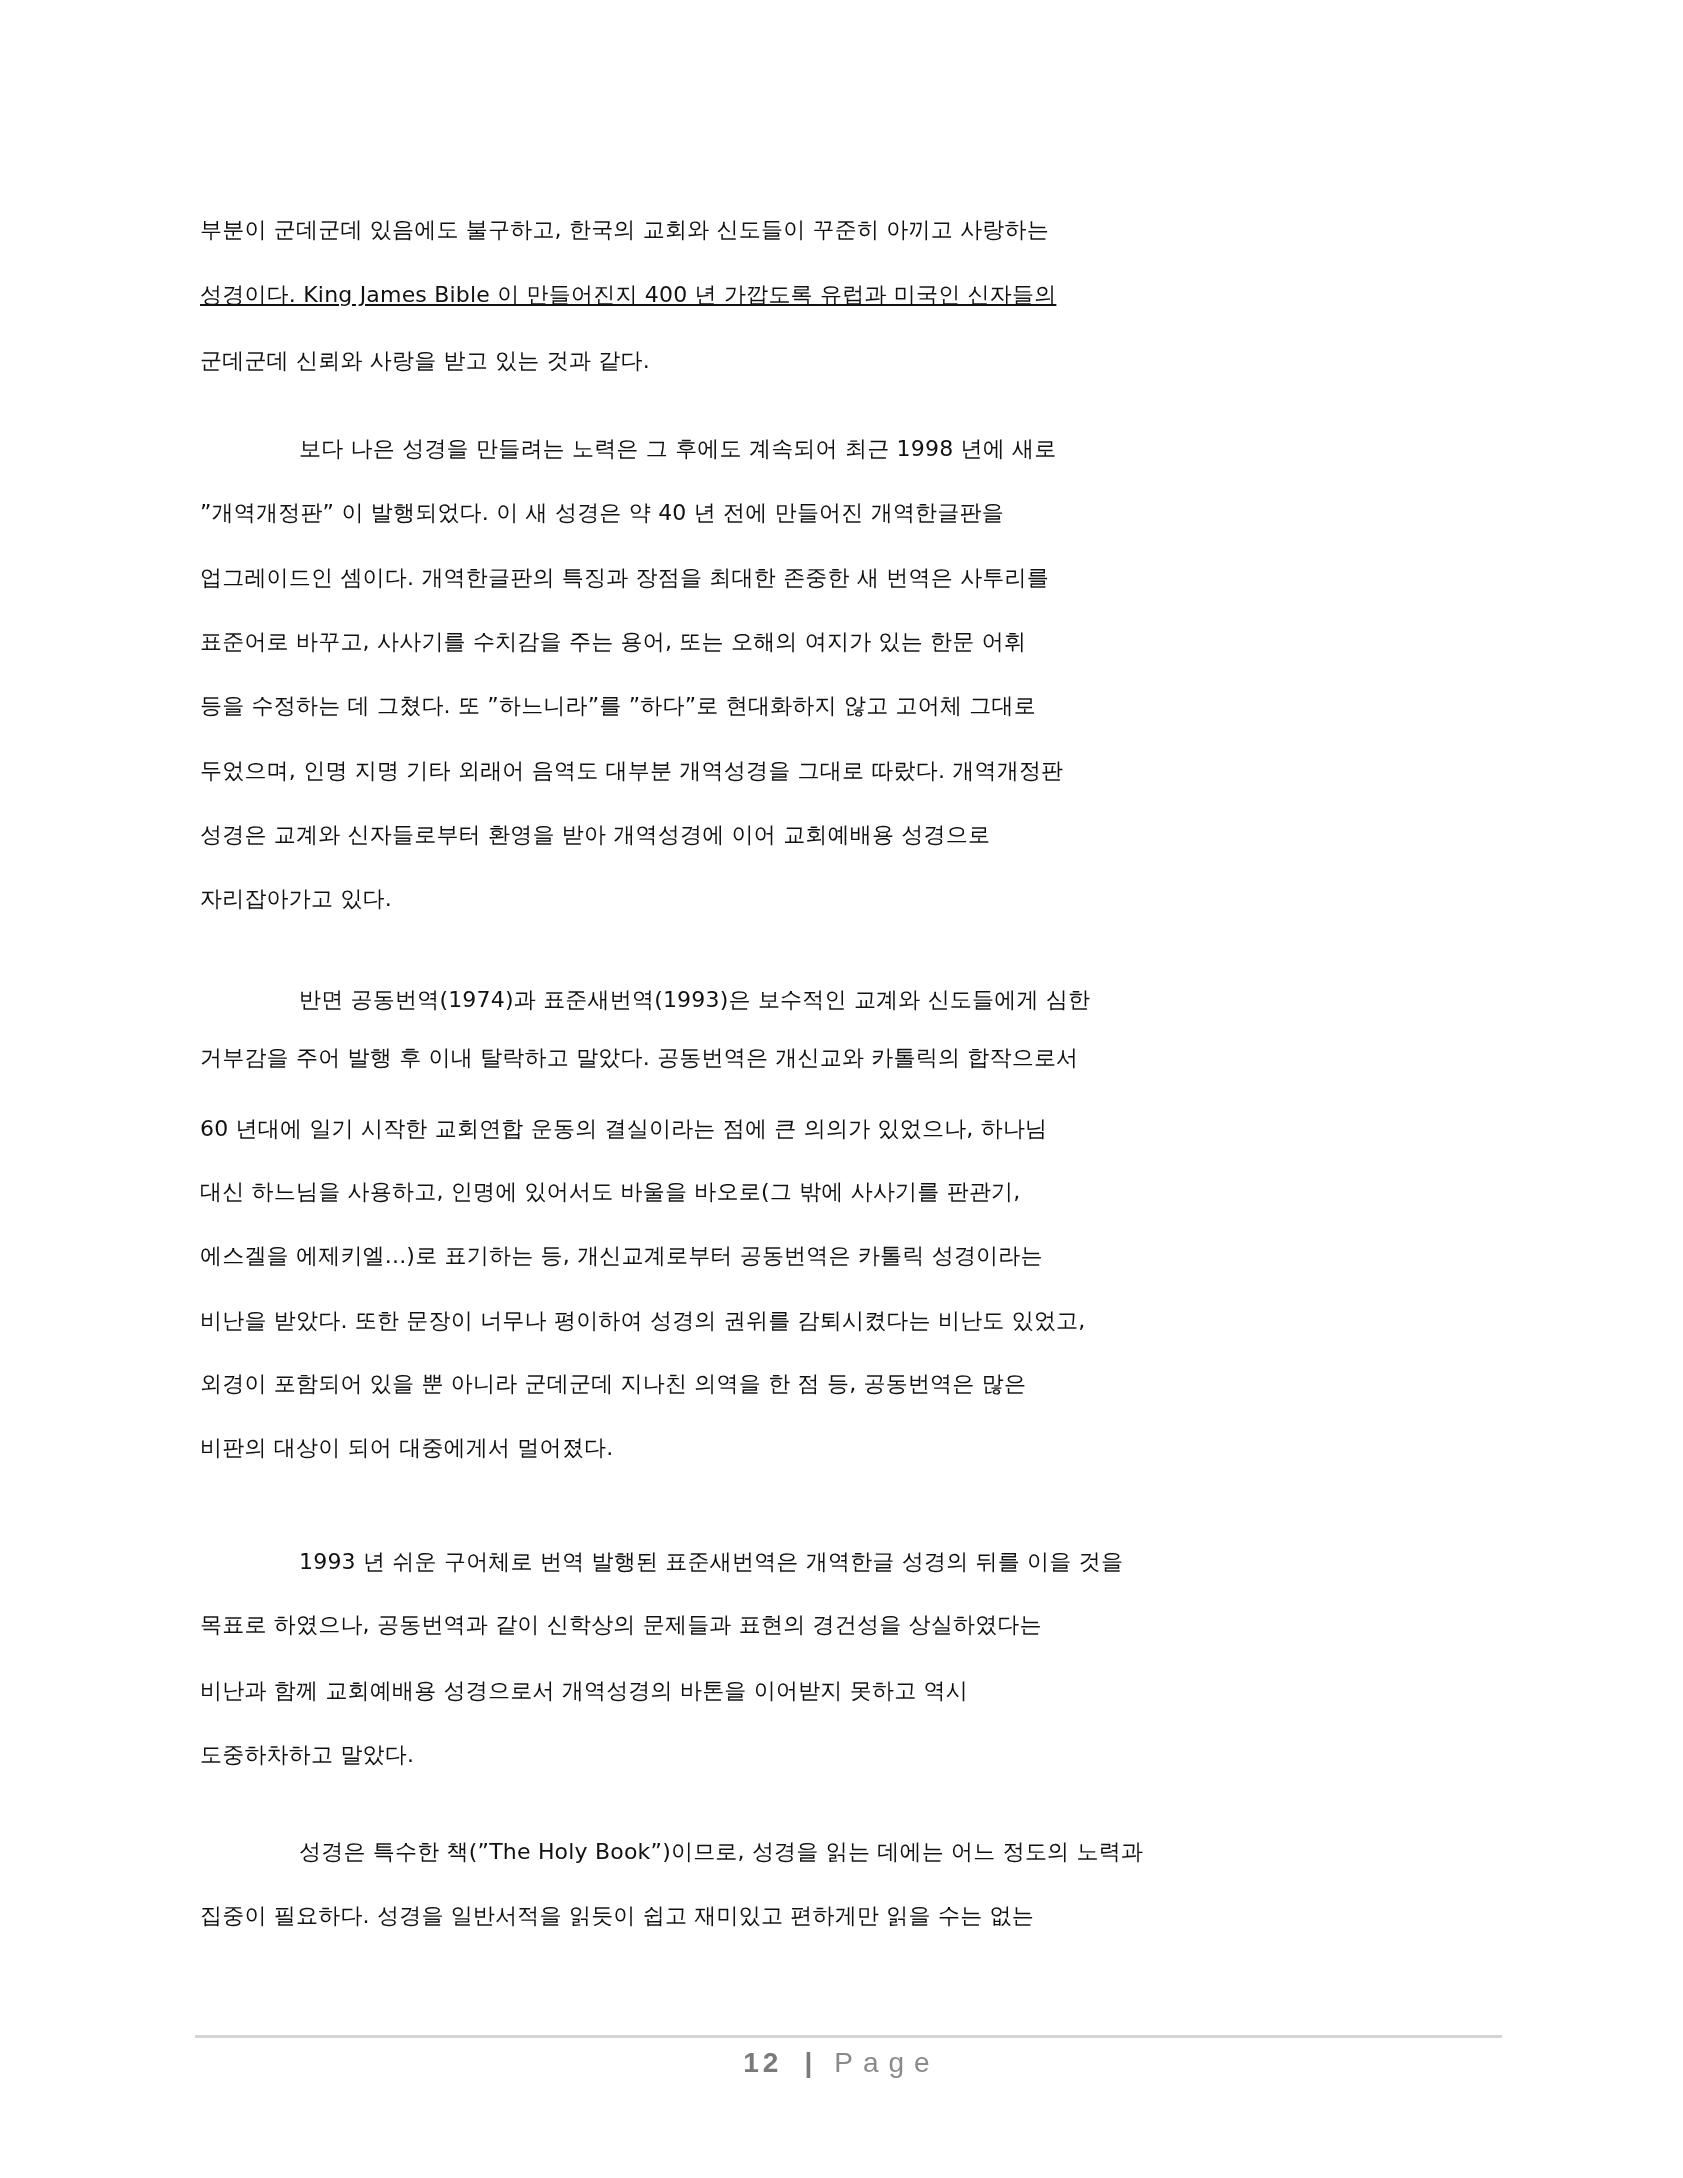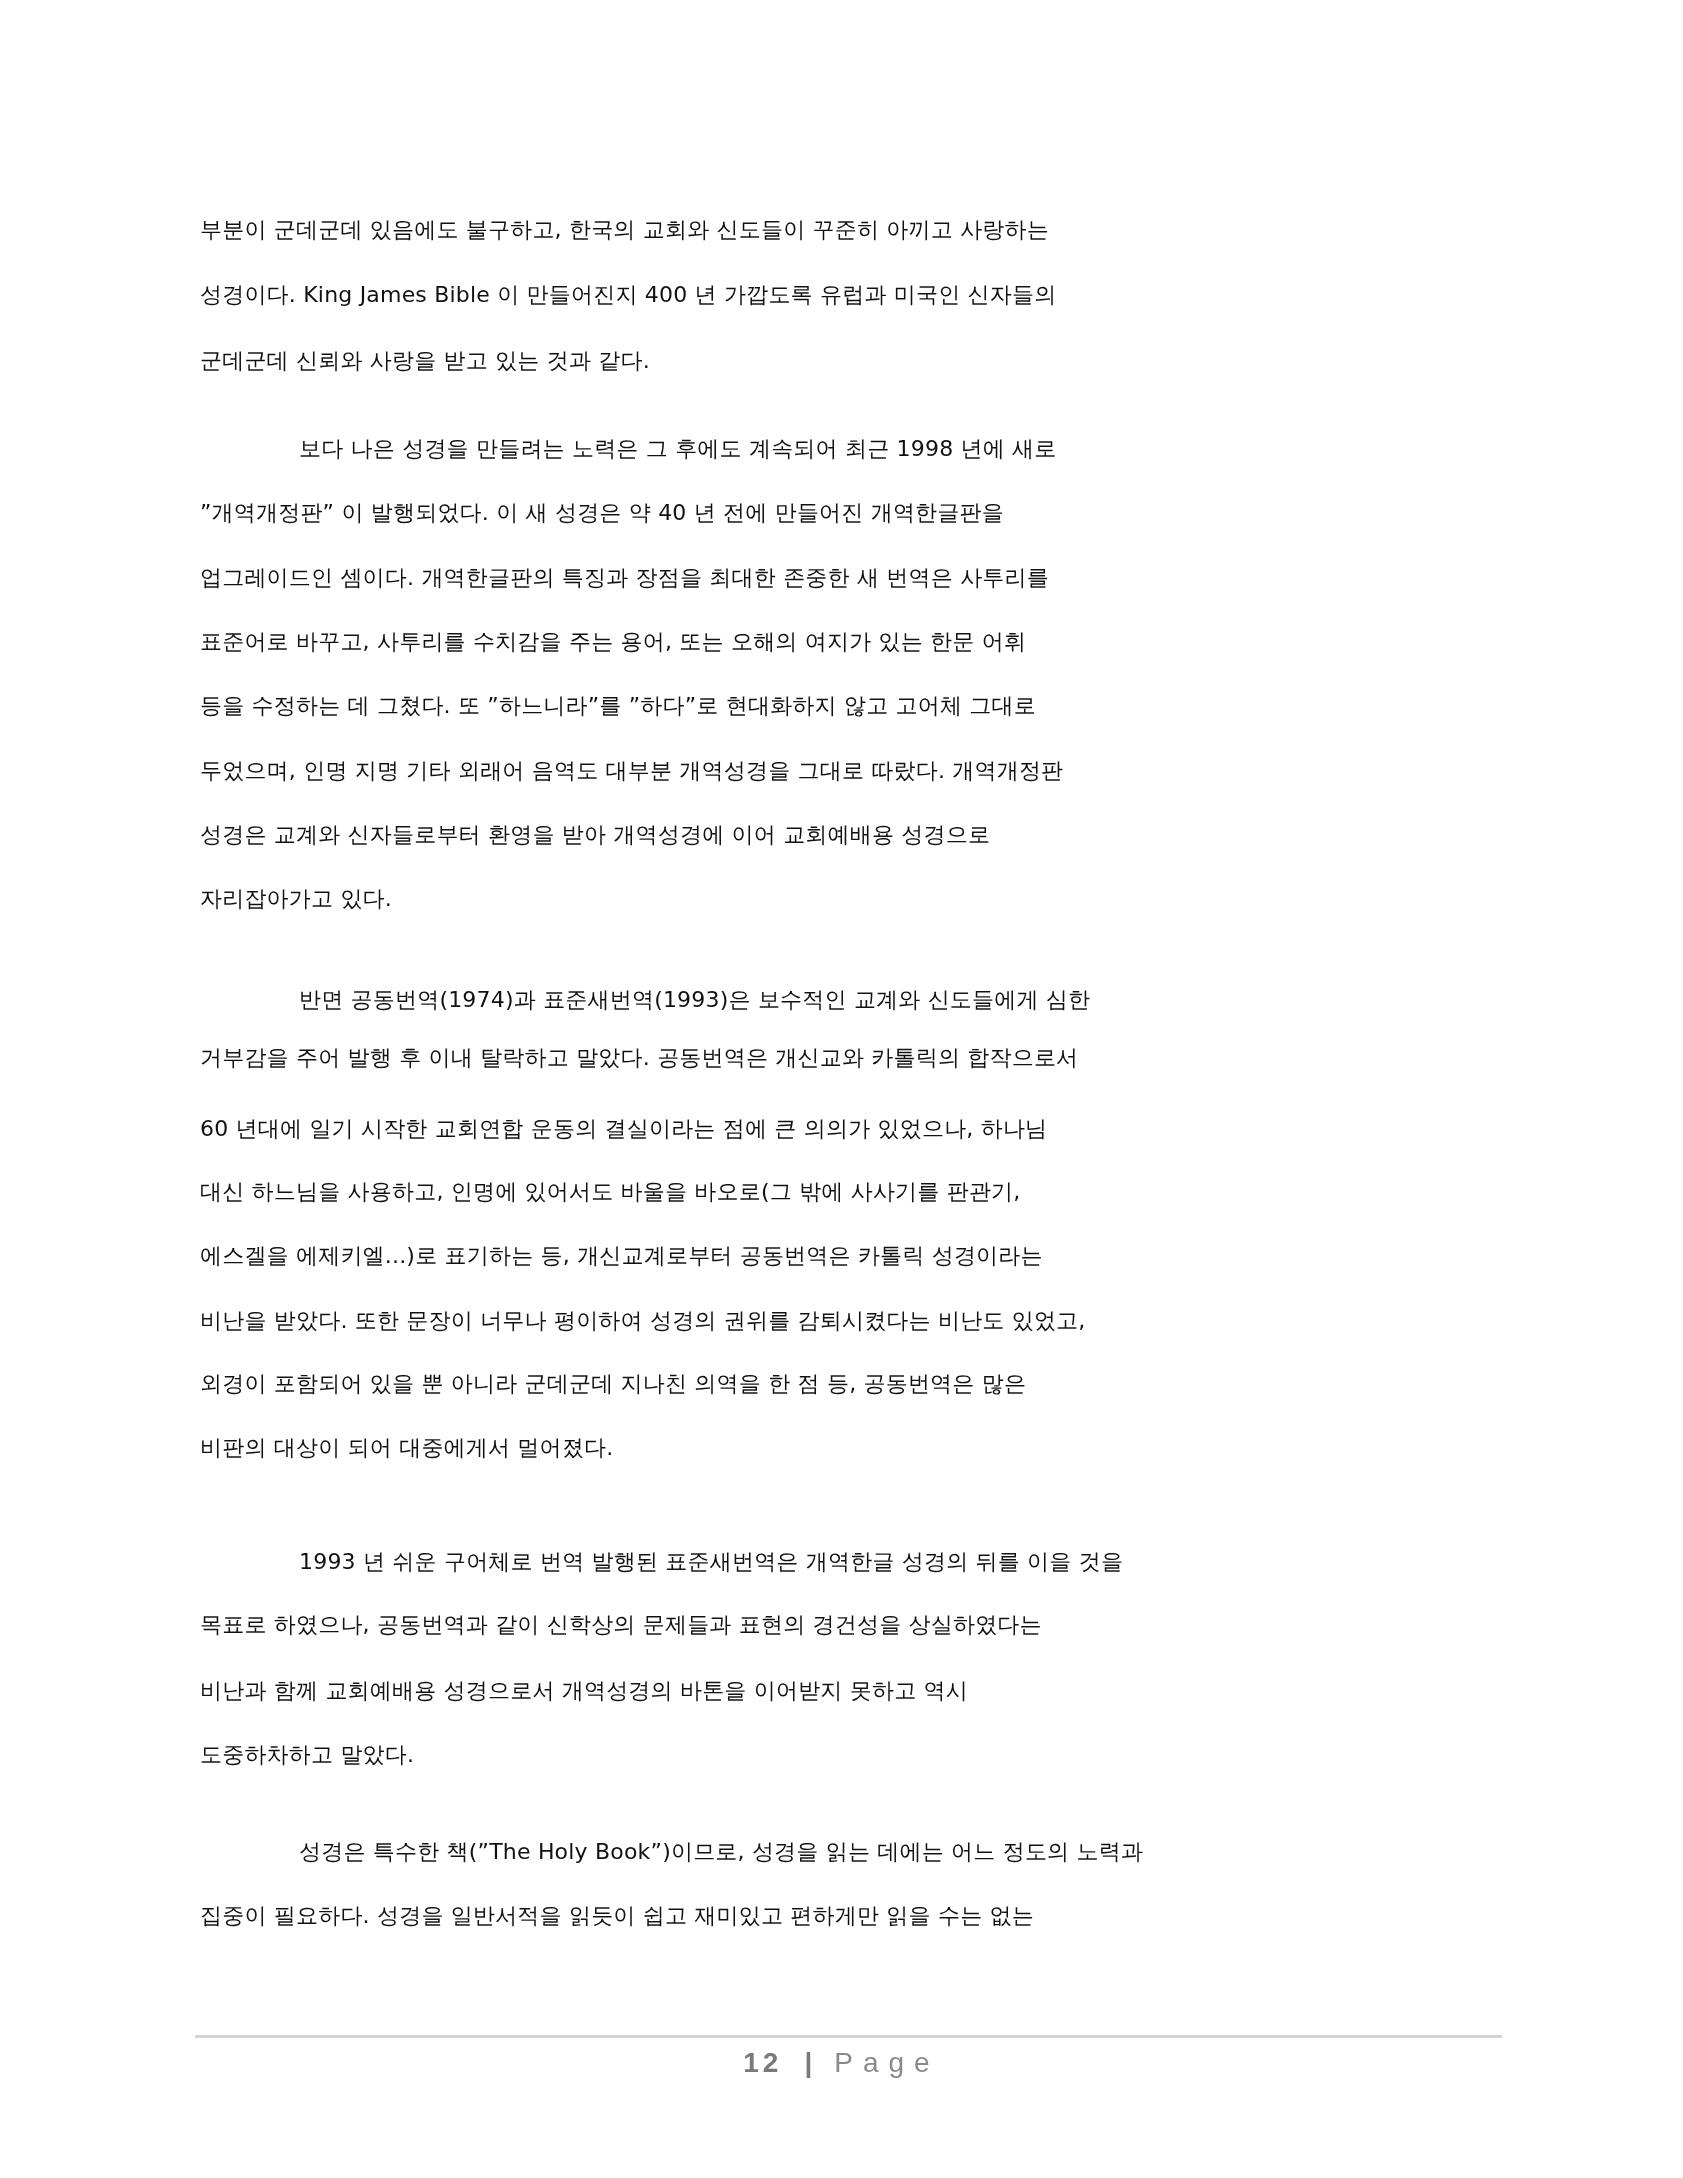--- a/index.html
+++ b/index.html
@@ -17,29 +17,29 @@
   .footer .sep { font-weight: bold; margin: 0 22px; color: #7a7a7a; }
   .footer .label { letter-spacing: 10px; color: #8a8a8a; }
 </style>
 </head>
 <body>
 
 <div class="page">
 
   <div class="para" style="top:197px;">
     <div class="line" style="top:0px;">부분이 군데군데 있음에도 불구하고, 한국의 교회와 신도들이 꾸준히 아끼고 사랑하는</div>
-    <div class="line" style="top:65px;">성경이다. King James Bible 이 만들어진지 400 년 가깝도록 유럽과 미국인 신자들의</div>
+    <div class="line" style="top:65px;text-decoration:underline;">성경이다. King James Bible 이 만들어진지 400 년 가깝도록 유럽과 미국인 신자들의</div>
     <div class="line" style="top:131px;">군데군데 신뢰와 사랑을 받고 있는 것과 같다.</div>
   </div>
 
   <div class="para" style="top:416px;">
     <div class="line indent" style="top:0px;">보다 나은 성경을 만들려는 노력은 그 후에도 계속되어 최근 1998 년에 새로</div>
     <div class="line" style="top:64px;">”개역개정판” 이 발행되었다. 이 새 성경은 약 40 년 전에 만들어진 개역한글판을</div>
     <div class="line" style="top:129px;">업그레이드인 셈이다. 개역한글판의 특징과 장점을 최대한 존중한 새 번역은 사투리를</div>
-    <div class="line" style="top:193px;">표준어로 바꾸고, 사투리를 수치감을 주는 용어, 또는 오해의 여지가 있는 한문 어휘</div>
+    <div class="line" style="top:193px;">표준어로 바꾸고, 사사기를 수치감을 주는 용어, 또는 오해의 여지가 있는 한문 어휘</div>
     <div class="line" style="top:257px;">등을 수정하는 데 그쳤다. 또 ”하느니라”를 ”하다”로 현대화하지 않고 고어체 그대로</div>
     <div class="line" style="top:322px;">두었으며, 인명 지명 기타 외래어 음역도 대부분 개역성경을 그대로 따랐다. 개역개정판</div>
     <div class="line" style="top:386px;">성경은 교계와 신자들로부터 환영을 받아 개역성경에 이어 교회예배용 성경으로</div>
     <div class="line" style="top:450px;">자리잡아가고 있다.</div>
   </div>
 
   <div class="para" style="top:967px;">
     <div class="line indent" style="top:0px;">반면 공동번역(1974)과 표준새번역(1993)은 보수적인 교계와 신도들에게 심한</div>
     <div class="line" style="top:58px;">거부감을 주어 발행 후 이내 탈락하고 말았다. 공동번역은 개신교와 카톨릭의 합작으로서</div>
     <div class="line" style="top:129px;">60 년대에 일기 시작한 교회연합 운동의 결실이라는 점에 큰 의의가 있었으나, 하나님</div>

